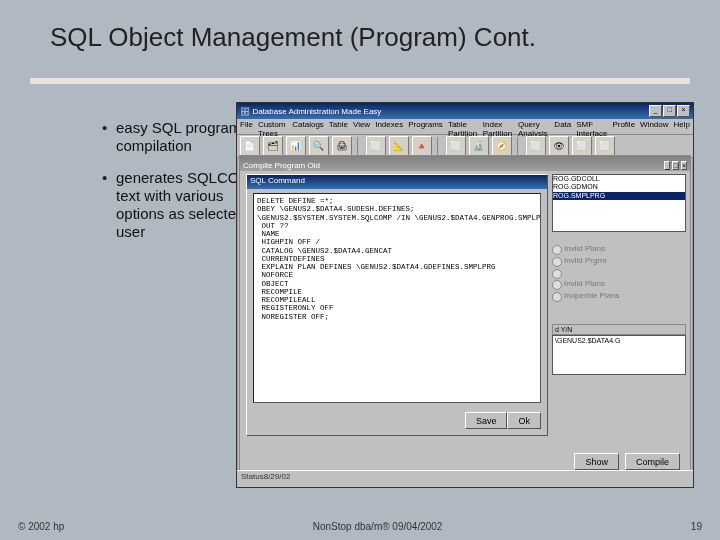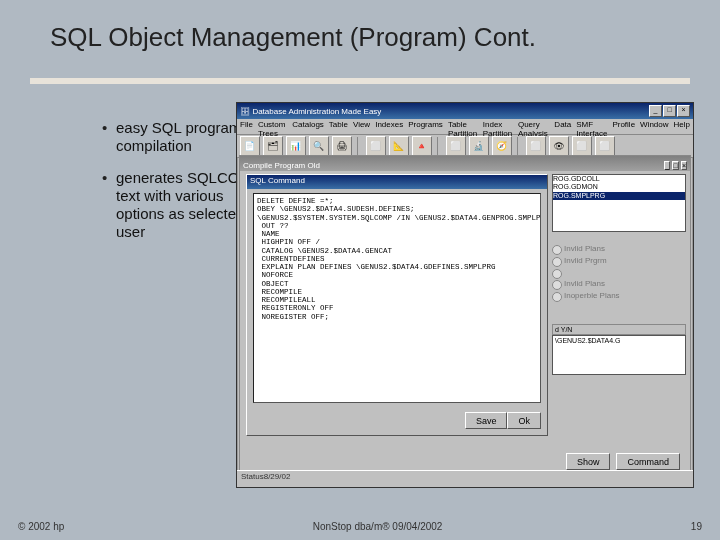--- a/index.html
+++ b/index.html
@@ -145,21 +145,21 @@
           <div>Inoperble Plans</div>
         </div>
         <div class="small-tbl">
           <div class="small-tbl-head">d Y/N</div>
           <div class="small-tbl-body">\GENUS2.$DATA4.G</div>
         </div>
       </div>
 
       <div class="right-btns">
         <button class="btn95">Show</button>
-        <button class="btn95">Command</button>
+        <button class="btn95">Compile</button>
       </div>
     </div>
 
     <div class="statusbar">
       <span>Status</span>
       <span>8/29/02</span>
     </div>
   </div>
 
   <div class="footer">

